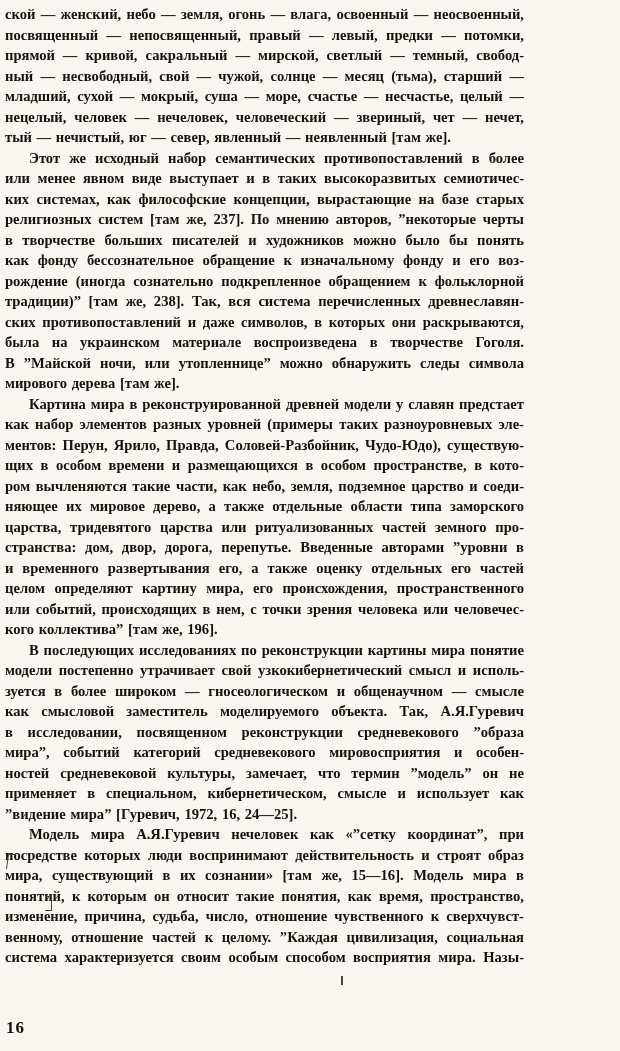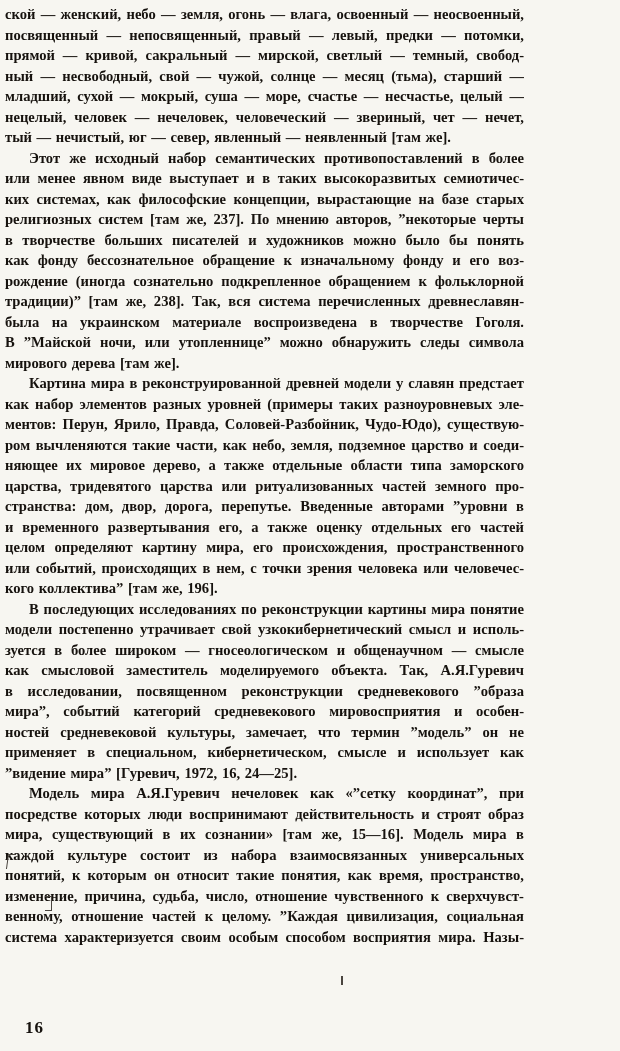--- a/index.html
+++ b/index.html
@@ -36,21 +36,21 @@
     white-space: normal;
   }
   .line.para-end {
     text-align-last: left;
   }
   .line.indent {
     padding-left: 24px;
   }
   .page-number {
     position: absolute;
-    left: 25px;
+    left: 6px;
     top: 1018px;
     font-size: 17px;
     font-weight: 700;
     letter-spacing: 1px;
   }
   
   .pencil-mark {
     position: absolute;
     border-color: #4a453f;
   }
@@ -93,47 +93,48 @@
       <div class="line">нецелый, человек — нечеловек, человеческий — звериный, чет — нечет, чис-</div>
       <div class="line para-end">тый — нечистый, юг — север, явленный — неявленный [там же].</div>
       <div class="line indent">Этот же исходный набор семантических противопоставлений в более</div>
       <div class="line">или менее явном виде выступает и в таких высокоразвитых семиотичес-</div>
       <div class="line">ких системах, как философские концепции, вырастающие на базе старых</div>
       <div class="line">религиозных систем [там же, 237]. По мнению авторов, ”некоторые черты</div>
       <div class="line">в творчестве больших писателей и художников можно было бы понять</div>
       <div class="line">как фонду бессознательное обращение к изначальному фонду и его воз-</div>
       <div class="line">рождение (иногда сознательно подкрепленное обращением к фольклорной</div>
       <div class="line">традиции)” [там же, 238]. Так, вся система перечисленных древнеславян-</div>
+      <div class="line">ских противопоставлений и даже символов, в которых они раскрываются,</div>
       <div class="line">была на украинском материале воспроизведена в творчестве Гоголя.</div>
       <div class="line">В ”Майской ночи, или утопленнице” можно обнаружить следы символа</div>
       <div class="line para-end">мирового дерева [там же].</div>
       <div class="line indent">Картина мира в реконструированной древней модели у славян предстает</div>
       <div class="line">как набор элементов разных уровней (примеры таких разноуровневых эле-</div>
       <div class="line">ментов: Перун, Ярило, Правда, Соловей-Разбойник, Чудо-Юдо), существую-</div>
+      <div class="line">щих в особом времени и размещающихся в особом пространстве, в кото-</div>
       <div class="line">ром вычленяются такие части, как небо, земля, подземное царство и соеди-</div>
       <div class="line">няющее их мировое дерево, а также отдельные области типа заморского</div>
       <div class="line">царства, тридевятого царства или ритуализованных частей земного про-</div>
       <div class="line">странства: дом, двор, дорога, перепутье. Введенные авторами ”уровни в</div>
       <div class="line">и временного развертывания его, а также оценку отдельных его частей</div>
       <div class="line">целом определяют картину мира, его происхождения, пространственного</div>
       <div class="line">или событий, происходящих в нем, с точки зрения человека или человечес-</div>
       <div class="line para-end">кого коллектива” [там же, 196].</div>
       <div class="line indent">В последующих исследованиях по реконструкции картины мира понятие</div>
       <div class="line">модели постепенно утрачивает свой узкокибернетический смысл и исполь-</div>
       <div class="line">зуется в более широком — гносеологическом и общенаучном — смысле</div>
       <div class="line">как смысловой заместитель моделируемого объекта. Так, А.Я.Гуревич</div>
       <div class="line">в исследовании, посвященном реконструкции средневекового ”образа</div>
       <div class="line">мира”, событий категорий средневекового мировосприятия и особен-</div>
       <div class="line">ностей средневековой культуры, замечает, что термин ”модель” он не</div>
       <div class="line">применяет в специальном, кибернетическом, смысле и использует как</div>
       <div class="line para-end">”видение мира” [Гуревич, 1972, 16, 24—25].</div>
       <div class="line indent">Модель мира А.Я.Гуревич нечеловек как «”сетку координат”, при</div>
       <div class="line">посредстве которых люди воспринимают действительность и строят образ</div>
       <div class="line">мира, существующий в их сознании» [там же, 15—16]. Модель мира в</div>
-      <div class="line">каждой культуре состоит из набора взаимосвязанных универсальных</div>
       <div class="line">понятий, к которым он относит такие понятия, как время, пространство,</div>
       <div class="line">изменение, причина, судьба, число, отношение чувственного к сверхчувст-</div>
       <div class="line">венному, отношение частей к целому. ”Каждая цивилизация, социальная</div>
       <div class="line">система характеризуется своим особым способом восприятия мира. Назы-</div>
     </div>
 
   <div class="pencil-mark mark-open-bracket"></div>
   <div class="pencil-mark mark-close-bracket"></div>
   <div class="pencil-mark mark-tick"></div>
 

